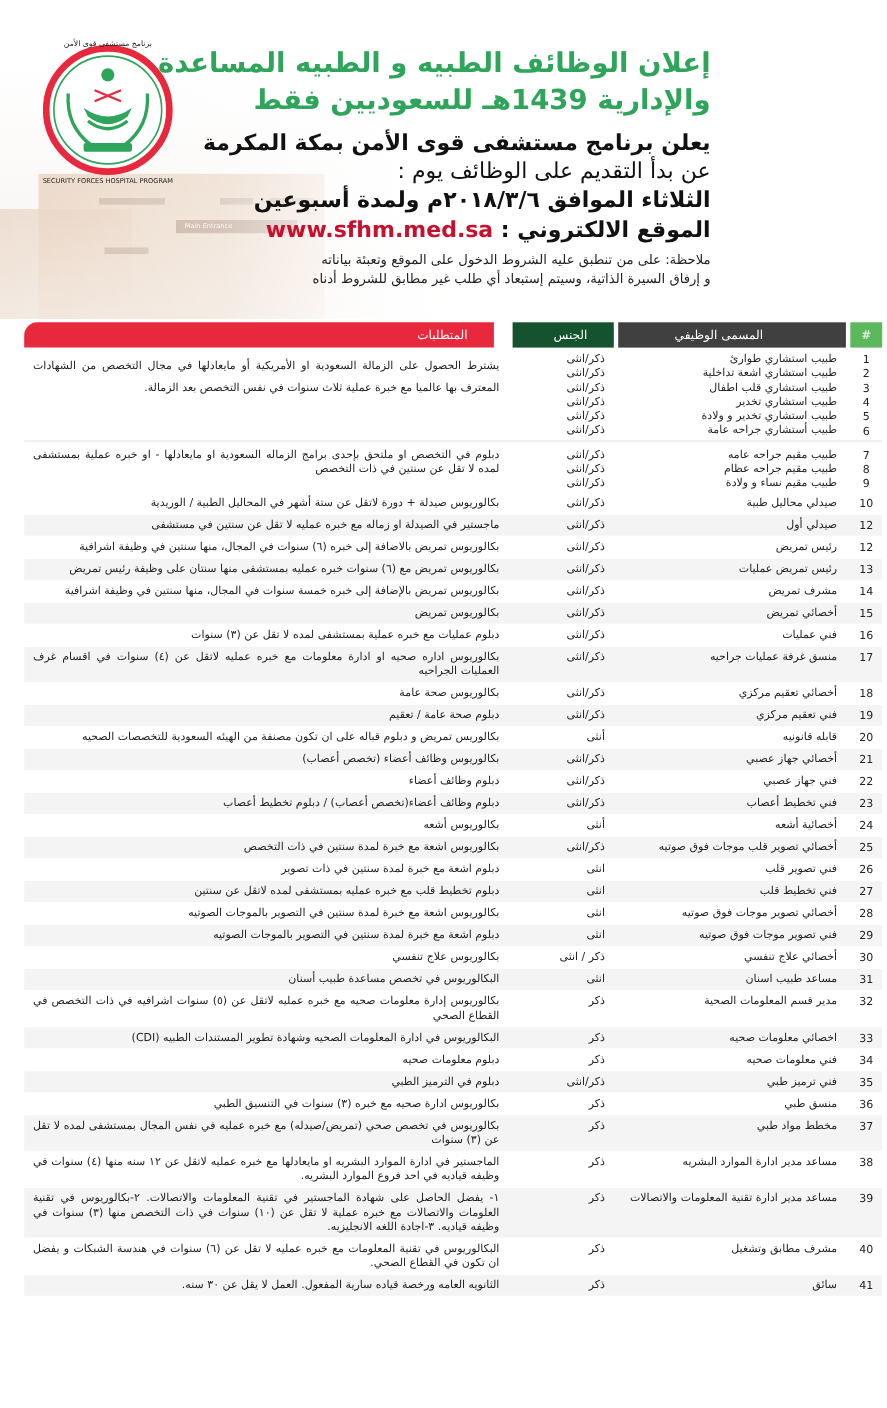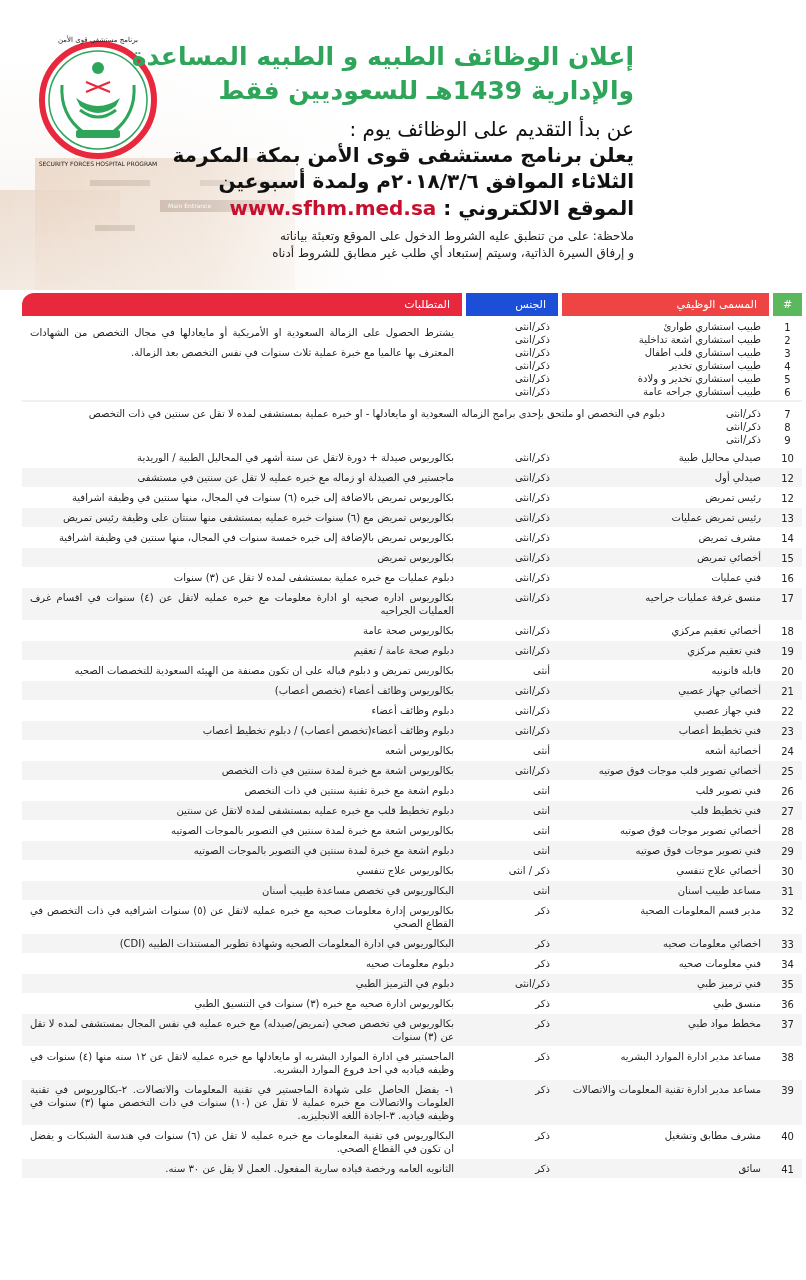--- a/index.html
+++ b/index.html
@@ -5,33 +5,33 @@
   * { box-sizing: border-box; margin: 0; padding: 0; }
   body { width: 806px; height: 1280px; background: #fff; font-family: "DejaVu Sans", sans-serif; overflow: hidden; position: relative; }
   .header { position: relative; width: 664px; height: 290px; background: linear-gradient(180deg,#fff 0%,#fff 20%,#f6f2ee 100%); overflow: hidden; }
   .bg-building { position: absolute; left: 0; top: 150px; width: 290px; height: 140px; }
   .bg-building .block1 { position:absolute; left:35px; top:8px; width:260px; height:132px; background: linear-gradient(180deg,#e6cdb8,#efe0d2); opacity:.75; }
   .bg-building .block2 { position:absolute; left:0; top:40px; width:120px; height:100px; background: linear-gradient(180deg,#e8d3c2,#f2e6dc); opacity:.7; }
   .bg-building .win { position:absolute; height:6px; background:#c9b6a6; opacity:.8; }
   .bg-building .entrance { position:absolute; left:160px; top:50px; width:110px; height:12px; background:#b9a190; opacity:.8; color:#fff; font-size:6px; padding-left:8px; line-height:12px; }
   .fade { position:absolute; left:0; top:0; width:806px; height:290px; background: linear-gradient(90deg, rgba(255,255,255,0) 0%, rgba(255,255,255,.3) 25%, rgba(255,255,255,.95) 45%, #fff 60%); }
   .logo { position:absolute; left:28px; top:30px; width:140px; height:140px; }
-  .titles { position:absolute; right:30px; top:40px; text-align:right; direction: rtl; }
+  .titles { position:absolute; right:18px; top:40px; text-align:right; direction: rtl; }
   .t-green { color:#2ea55a; font-size:25px; font-weight:bold; line-height:34px; }
   .t-black { color:#111; font-size:20px; font-weight:bold; line-height:26px; }
   .t-site { color:#111; font-size:20px; font-weight:bold; line-height:28px; }
   .t-site .url { color:#c8102e; direction:ltr; unicode-bidi: embed; }
   .t-note { color:#222; font-size:12px; line-height:17px; margin-top:6px;text-align:right; }
 
   .table-wrap { position:absolute; left:22px; top:293px; width:780px; direction: rtl; }
   .thead { display:flex; height:23px; margin-bottom:1px; }
-  .th { color:#fff; font-size:11px; line-height:23px; padding-right:12px; }
+  .th { color:#fff; font-size:11px; line-height:23px; padding-right:24px; }
   .th.num { width:29px; background:#5cb85c; text-align:center; padding:0; margin-left:4px; }
-  .th.title { width:207px; background:#ef4444; margin-left:4px; }
-  .th.gender { width:92px; background:#1d4ed8; margin-left:4px; }
+  .th.title { width:207px; background:#404040; margin-left:4px;text-align:center; }
+  .th.gender { width:92px; background:#14532d; margin-left:17px; }
   .th.req { flex:1; background:#e8283c; border-radius: 12px 0 0 0; }
   .row { display:flex; font-size:10px; color:#222; line-height:13px; border-bottom:1px solid #fff; }
   .row:nth-child(even) { background:#f4f4f4; }
   .row:nth-child(odd) { background:#ffffff; }
   .c-num { width:29px; text-align:center; margin-left:4px; padding-top:4px; }
   .c-title { width:207px; padding-right:8px; margin-left:4px; padding-top:3px; }
   .c-gender { width:92px; padding-right:8px; margin-left:4px; padding-top:3px; }
   .c-req { flex:1; padding-right:8px; padding-left:8px; padding-top:3px; padding-bottom:3px; text-align: justify; }
   .multi .line { height:13px; }
 </style>
@@ -60,22 +60,22 @@
     <path d="M34 55 Q32 85 55 102" stroke="#2ea55a" stroke-width="3" fill="none"></path>
     <path d="M106 55 Q108 85 85 102" stroke="#2ea55a" stroke-width="3" fill="none"></path>
     <rect x="48" y="100" width="44" height="8" rx="2" fill="#2ea55a"></rect>
     <text x="70" y="12" font-size="7" text-anchor="middle" fill="#222" font-family="DejaVu Sans, sans-serif">برنامج مستشفى قوى الأمن</text>
     <text x="70" y="136" font-size="6" text-anchor="middle" fill="#222" font-family="DejaVu Sans, sans-serif">SECURITY FORCES HOSPITAL PROGRAM</text>
   </svg>
 
   <div class="titles">
     <div class="t-green">إعلان الوظائف الطبيه و الطبيه المساعدة</div>
     <div class="t-green" style="margin-bottom:8px;">والإدارية 1439هـ للسعوديين فقط</div>
+    <div class="t-black">يعلن برنامج مستشفى قوى الأمن بمكة المكرمة</div>
     <div class="t-black" style="font-weight:normal;">عن بدأ التقديم على الوظائف يوم :</div>
-    <div class="t-black">يعلن برنامج مستشفى قوى الأمن بمكة المكرمة</div>
     <div class="t-black">الثلاثاء الموافق ٢٠١٨/٣/٦م ولمدة أسبوعين</div>
     <div class="t-site">
       <span>الموقع الالكتروني :</span>
       <span class="url">www.sfhm.med.sa</span>
     </div>
     <div class="t-note">ملاحظة: على من تنطبق عليه الشروط الدخول على الموقع وتعبئة بياناته</div>
     <div class="t-note" style="margin-top:0;">و إرفاق السيرة الذاتية، وسيتم إستبعاد أي طلب غير مطابق للشروط أدناه</div>
   </div>
 </div>
 
@@ -116,20 +116,25 @@
       </div>
       <div class="c-req" style="line-height:20px;padding-top:6px;">يشترط الحصول على الزمالة السعودية او الأمريكية أو مايعادلها في مجال التخصص من الشهادات المعترف بها عالميا مع خبرة عملية ثلاث سنوات في نفس التخصص بعد الزمالة.</div>
     </div>
 
     <div class="row multi" style="background:#fff;border-top:2px solid #f0f0f0;padding-top:2px;">
       <div class="c-num">
         <div class="line">7</div>
         <div class="line">8</div>
         <div class="line">9</div>
       </div>
+      <div class="c-title">
+        <div class="line">طبيب مقيم جراحه عامه</div>
+        <div class="line">طبيب مقيم جراحه عظام</div>
+        <div class="line">طبيب مقيم نساء و ولادة</div>
+      </div>
       <div class="c-gender">
         <div class="line">ذكر/انثى</div>
         <div class="line">ذكر/انثى</div>
         <div class="line">ذكر/انثى</div>
       </div>
       <div class="c-req">دبلوم في التخصص او ملتحق بإحدى برامج الزماله السعودية او مايعادلها - او خبره عملية بمستشفى لمده لا تقل عن سنتين في ذات التخصص</div>
     </div>
   <div class="row">
         <div class="c-num">10</div>
         <div class="c-title">صيدلي محاليل طبية</div>
@@ -223,21 +228,21 @@
       <div class="row">
         <div class="c-num">25</div>
         <div class="c-title">أخصائي تصوير قلب موجات فوق صوتيه</div>
         <div class="c-gender">ذكر/انثى</div>
         <div class="c-req">بكالوريوس اشعة مع خبرة لمدة سنتين في ذات التخصص</div>
       </div>
       <div class="row">
         <div class="c-num">26</div>
         <div class="c-title">فني تصوير قلب</div>
         <div class="c-gender">انثى</div>
-        <div class="c-req">دبلوم اشعة مع خبرة تقنية سنتين في ذات التخصص</div>
+        <div class="c-req">دبلوم اشعة مع خبرة لمدة سنتين في ذات تصوير</div>
       </div>
       <div class="row">
         <div class="c-num">27</div>
         <div class="c-title">فني تخطيط قلب</div>
         <div class="c-gender">انثى</div>
         <div class="c-req">دبلوم تخطيط قلب مع خبره عمليه بمستشفى لمده لاتقل عن سنتين</div>
       </div>
       <div class="row">
         <div class="c-num">28</div>
         <div class="c-title">أخصائي تصوير موجات فوق صوتيه</div>

